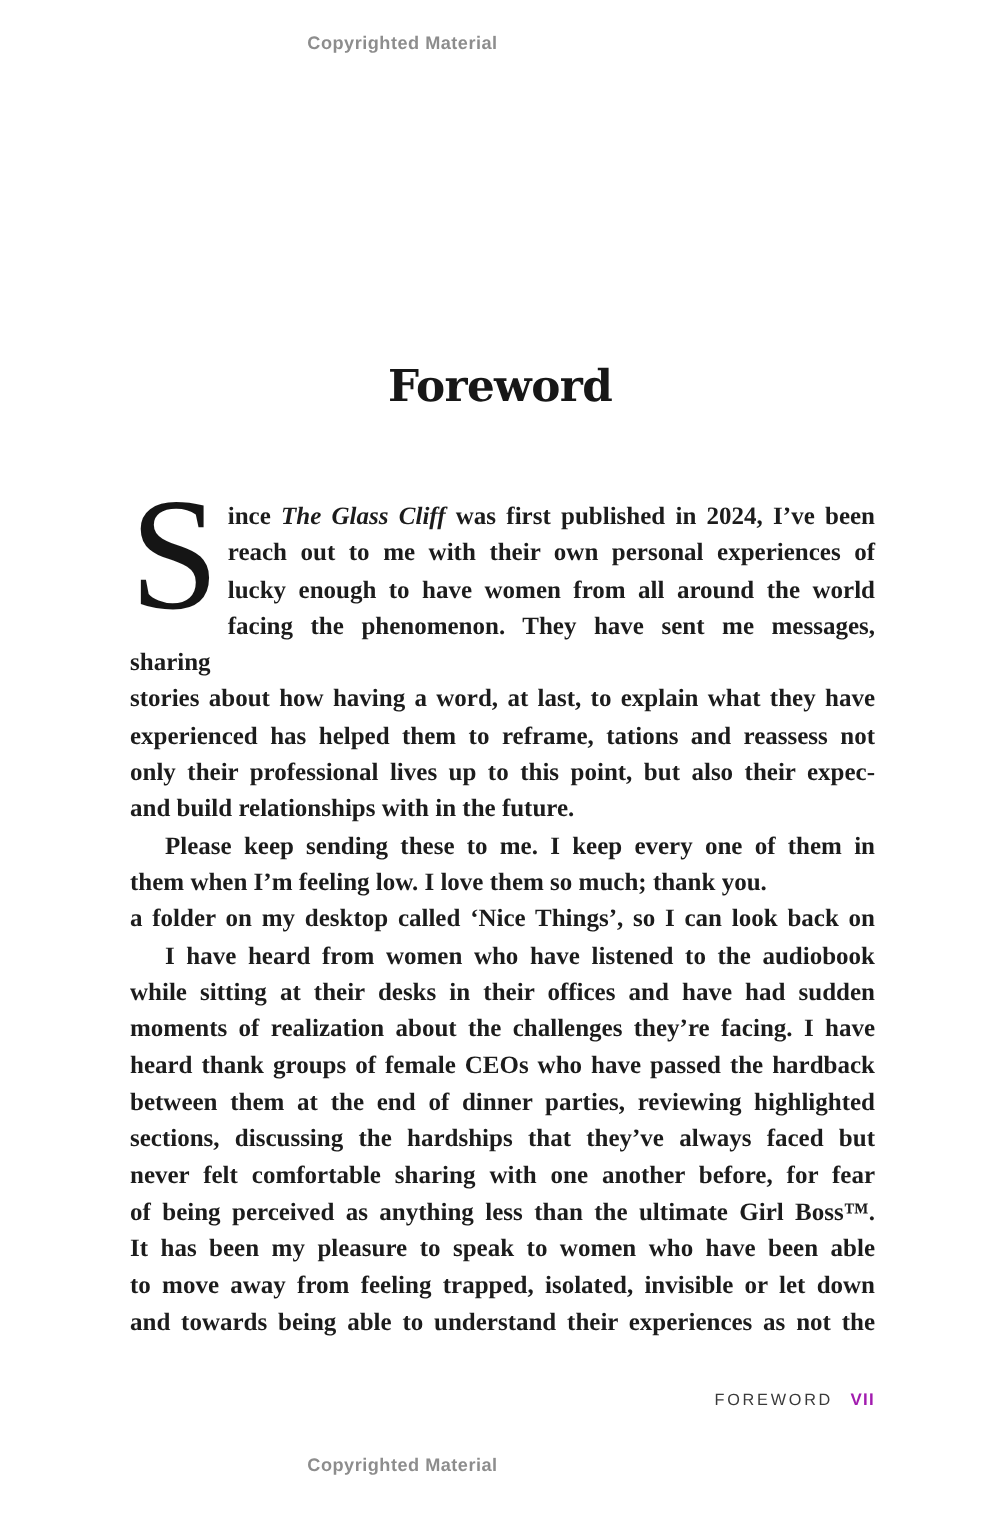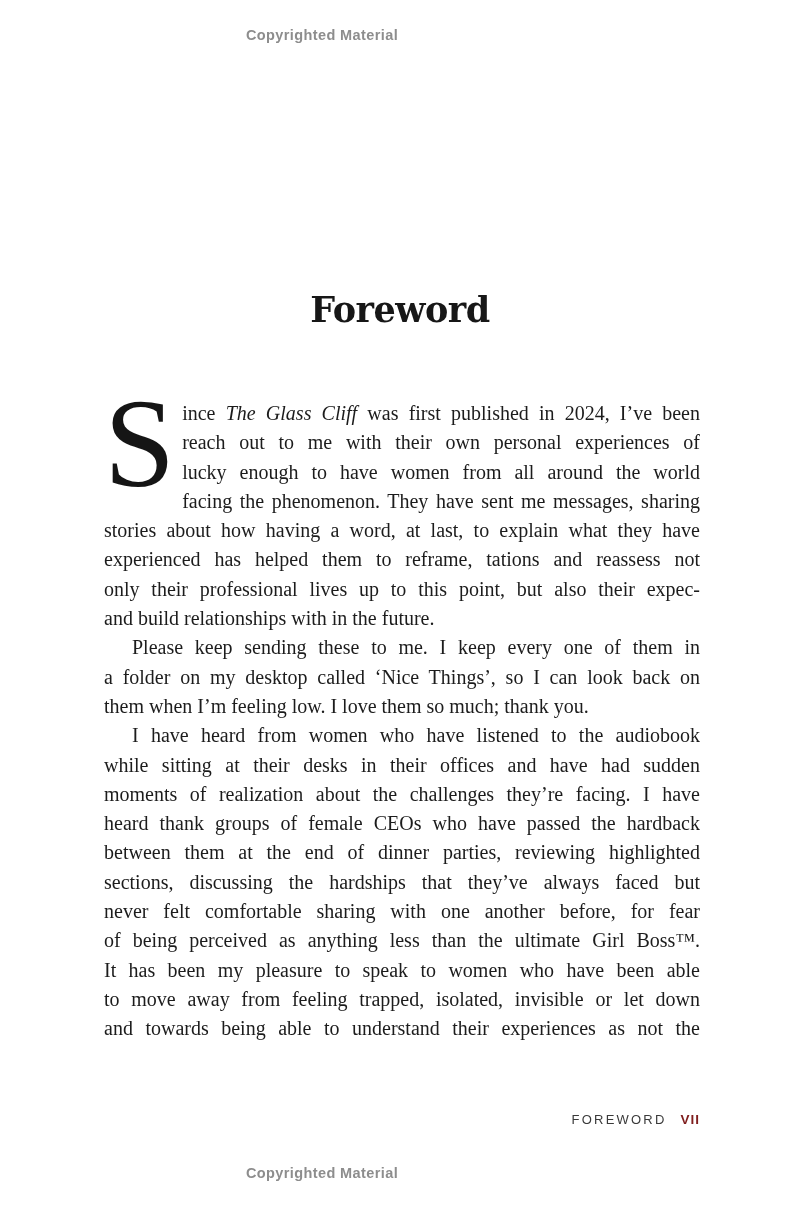--- a/index.html
+++ b/index.html
@@ -41,20 +41,21 @@
     width: 596px;
     font-size: 20px;
     line-height: 29.3px;
     color: #1c1c1c;
   }
   .para { margin: 0; }
   .line {
     text-align: justify;
     text-align-last: justify;
     text-justify: inter-word;
+    font-weight: bold;
   }
   .line.endline { text-align-last: left; }
   .line.indent { text-indent: 28px; }
   .dropcap {
     float: left;
     font-family: "Liberation Serif", serif;
     font-size: 128px;
     line-height: 88px;
     height: 88px;
     margin: 0 7px 0 0;
@@ -67,21 +68,21 @@
     width: 596px;
     text-align: right;
     font-family: "Liberation Sans", sans-serif;
     font-size: 13px;
     color: #3a3a3a;
   }
   .footer .section-label { letter-spacing: 2.2px; font-weight: normal; }
   .footer .page-num {
     font-weight: bold;
     letter-spacing: 1px;
-    color: #7f1d1d;
+    color: #a21caf;
     margin-left: 14px;
     font-size: 13.5px;
   }
   i { font-style: italic; }
 </style>
 </head>
 <body>
 
 <div class="page">
 
@@ -96,22 +97,22 @@
         <div class="line">reach out to me with their own personal experiences of</div>
         <div class="line">lucky enough to have women from all around the world</div>
         <div class="line">facing the phenomenon. They have sent me messages, sharing</div>
         <div class="line">stories about how having a word, at last, to explain what they have</div>
         <div class="line">experienced has helped them to reframe, tations and reassess not</div>
         <div class="line">only their professional lives up to this point, but also their expec-</div>
         <div class="line endline">and build relationships with in the future.</div>
       </div>
       <div class="para">
         <div class="line indent">Please keep sending these to me. I keep every one of them in</div>
+        <div class="line endline">them when I’m feeling low. I love them so much; thank you.</div>
         <div class="line">a folder on my desktop called ‘Nice Things’, so I can look back on</div>
-        <div class="line endline">them when I’m feeling low. I love them so much; thank you.</div>
       </div>
       <div class="para">
         <div class="line indent">I have heard from women who have listened to the audiobook</div>
         <div class="line">while sitting at their desks in their offices and have had sudden</div>
         <div class="line">moments of realization about the challenges they’re facing. I have</div>
         <div class="line">heard thank groups of female CEOs who have passed the hardback</div>
         <div class="line">between them at the end of dinner parties, reviewing highlighted</div>
         <div class="line">sections, discussing the hardships that they’ve always faced but</div>
         <div class="line">never felt comfortable sharing with one another before, for fear</div>
         <div class="line">of being perceived as anything less than the ultimate Girl Boss™.</div>

